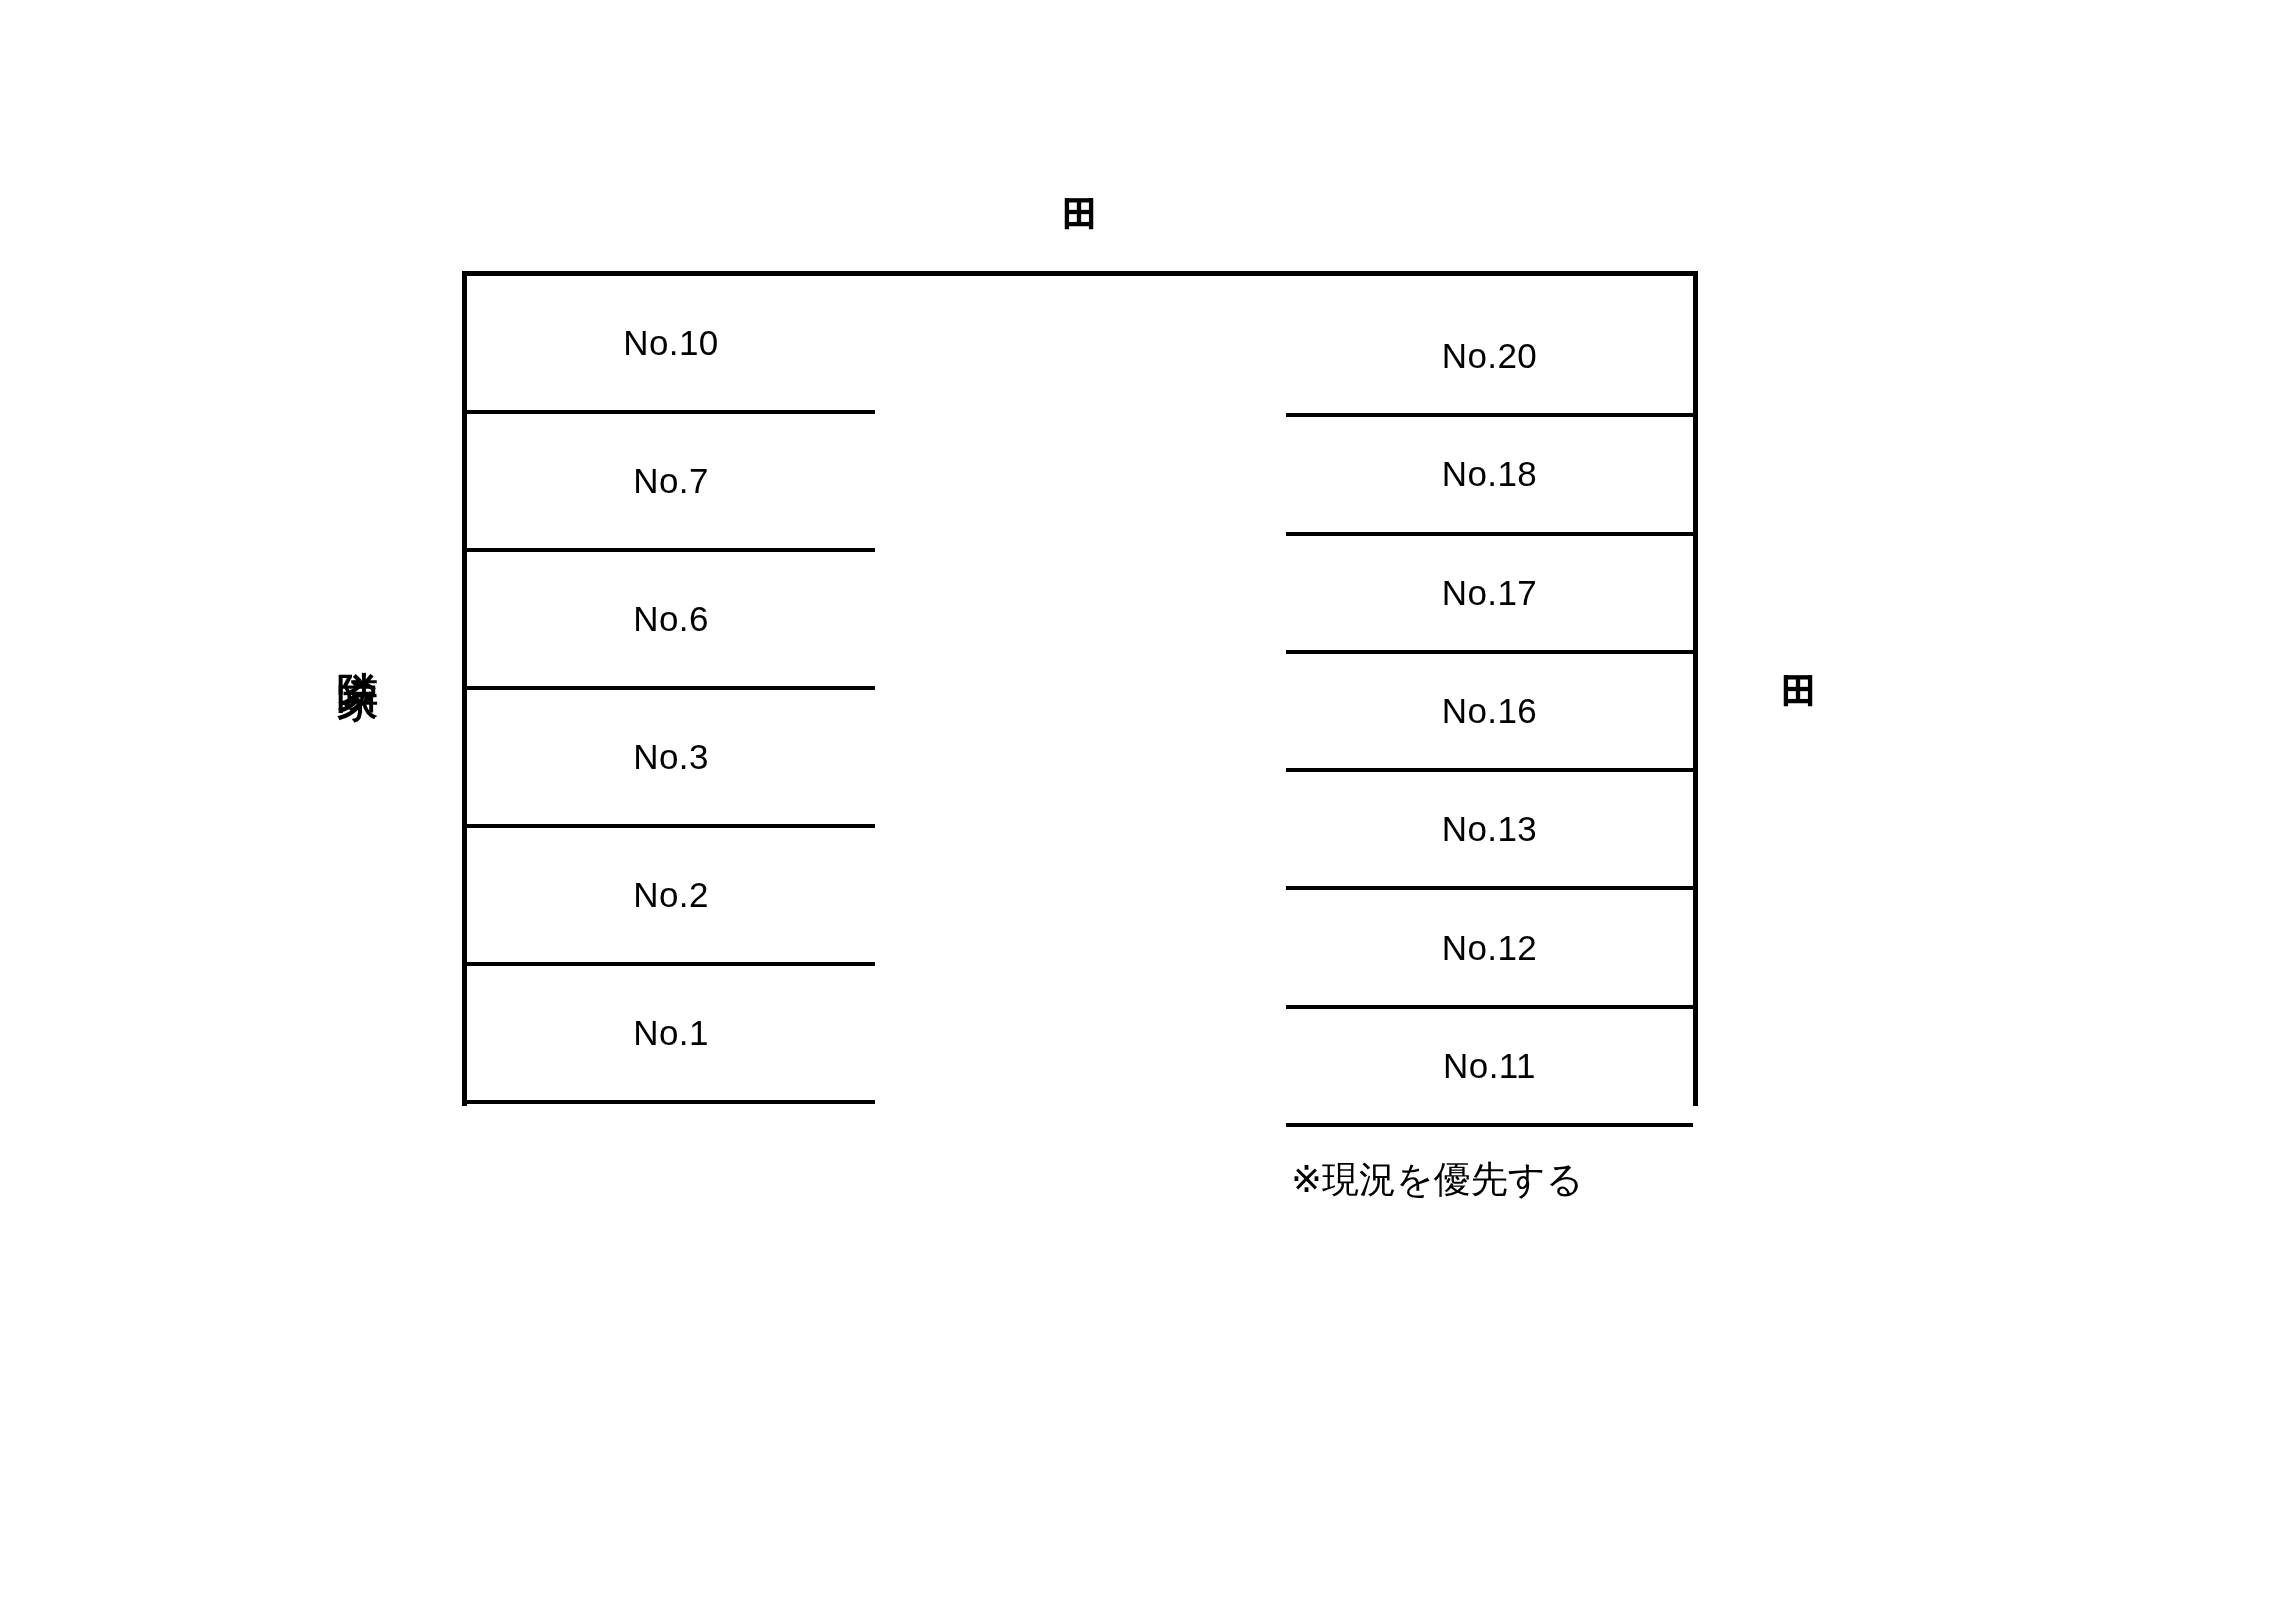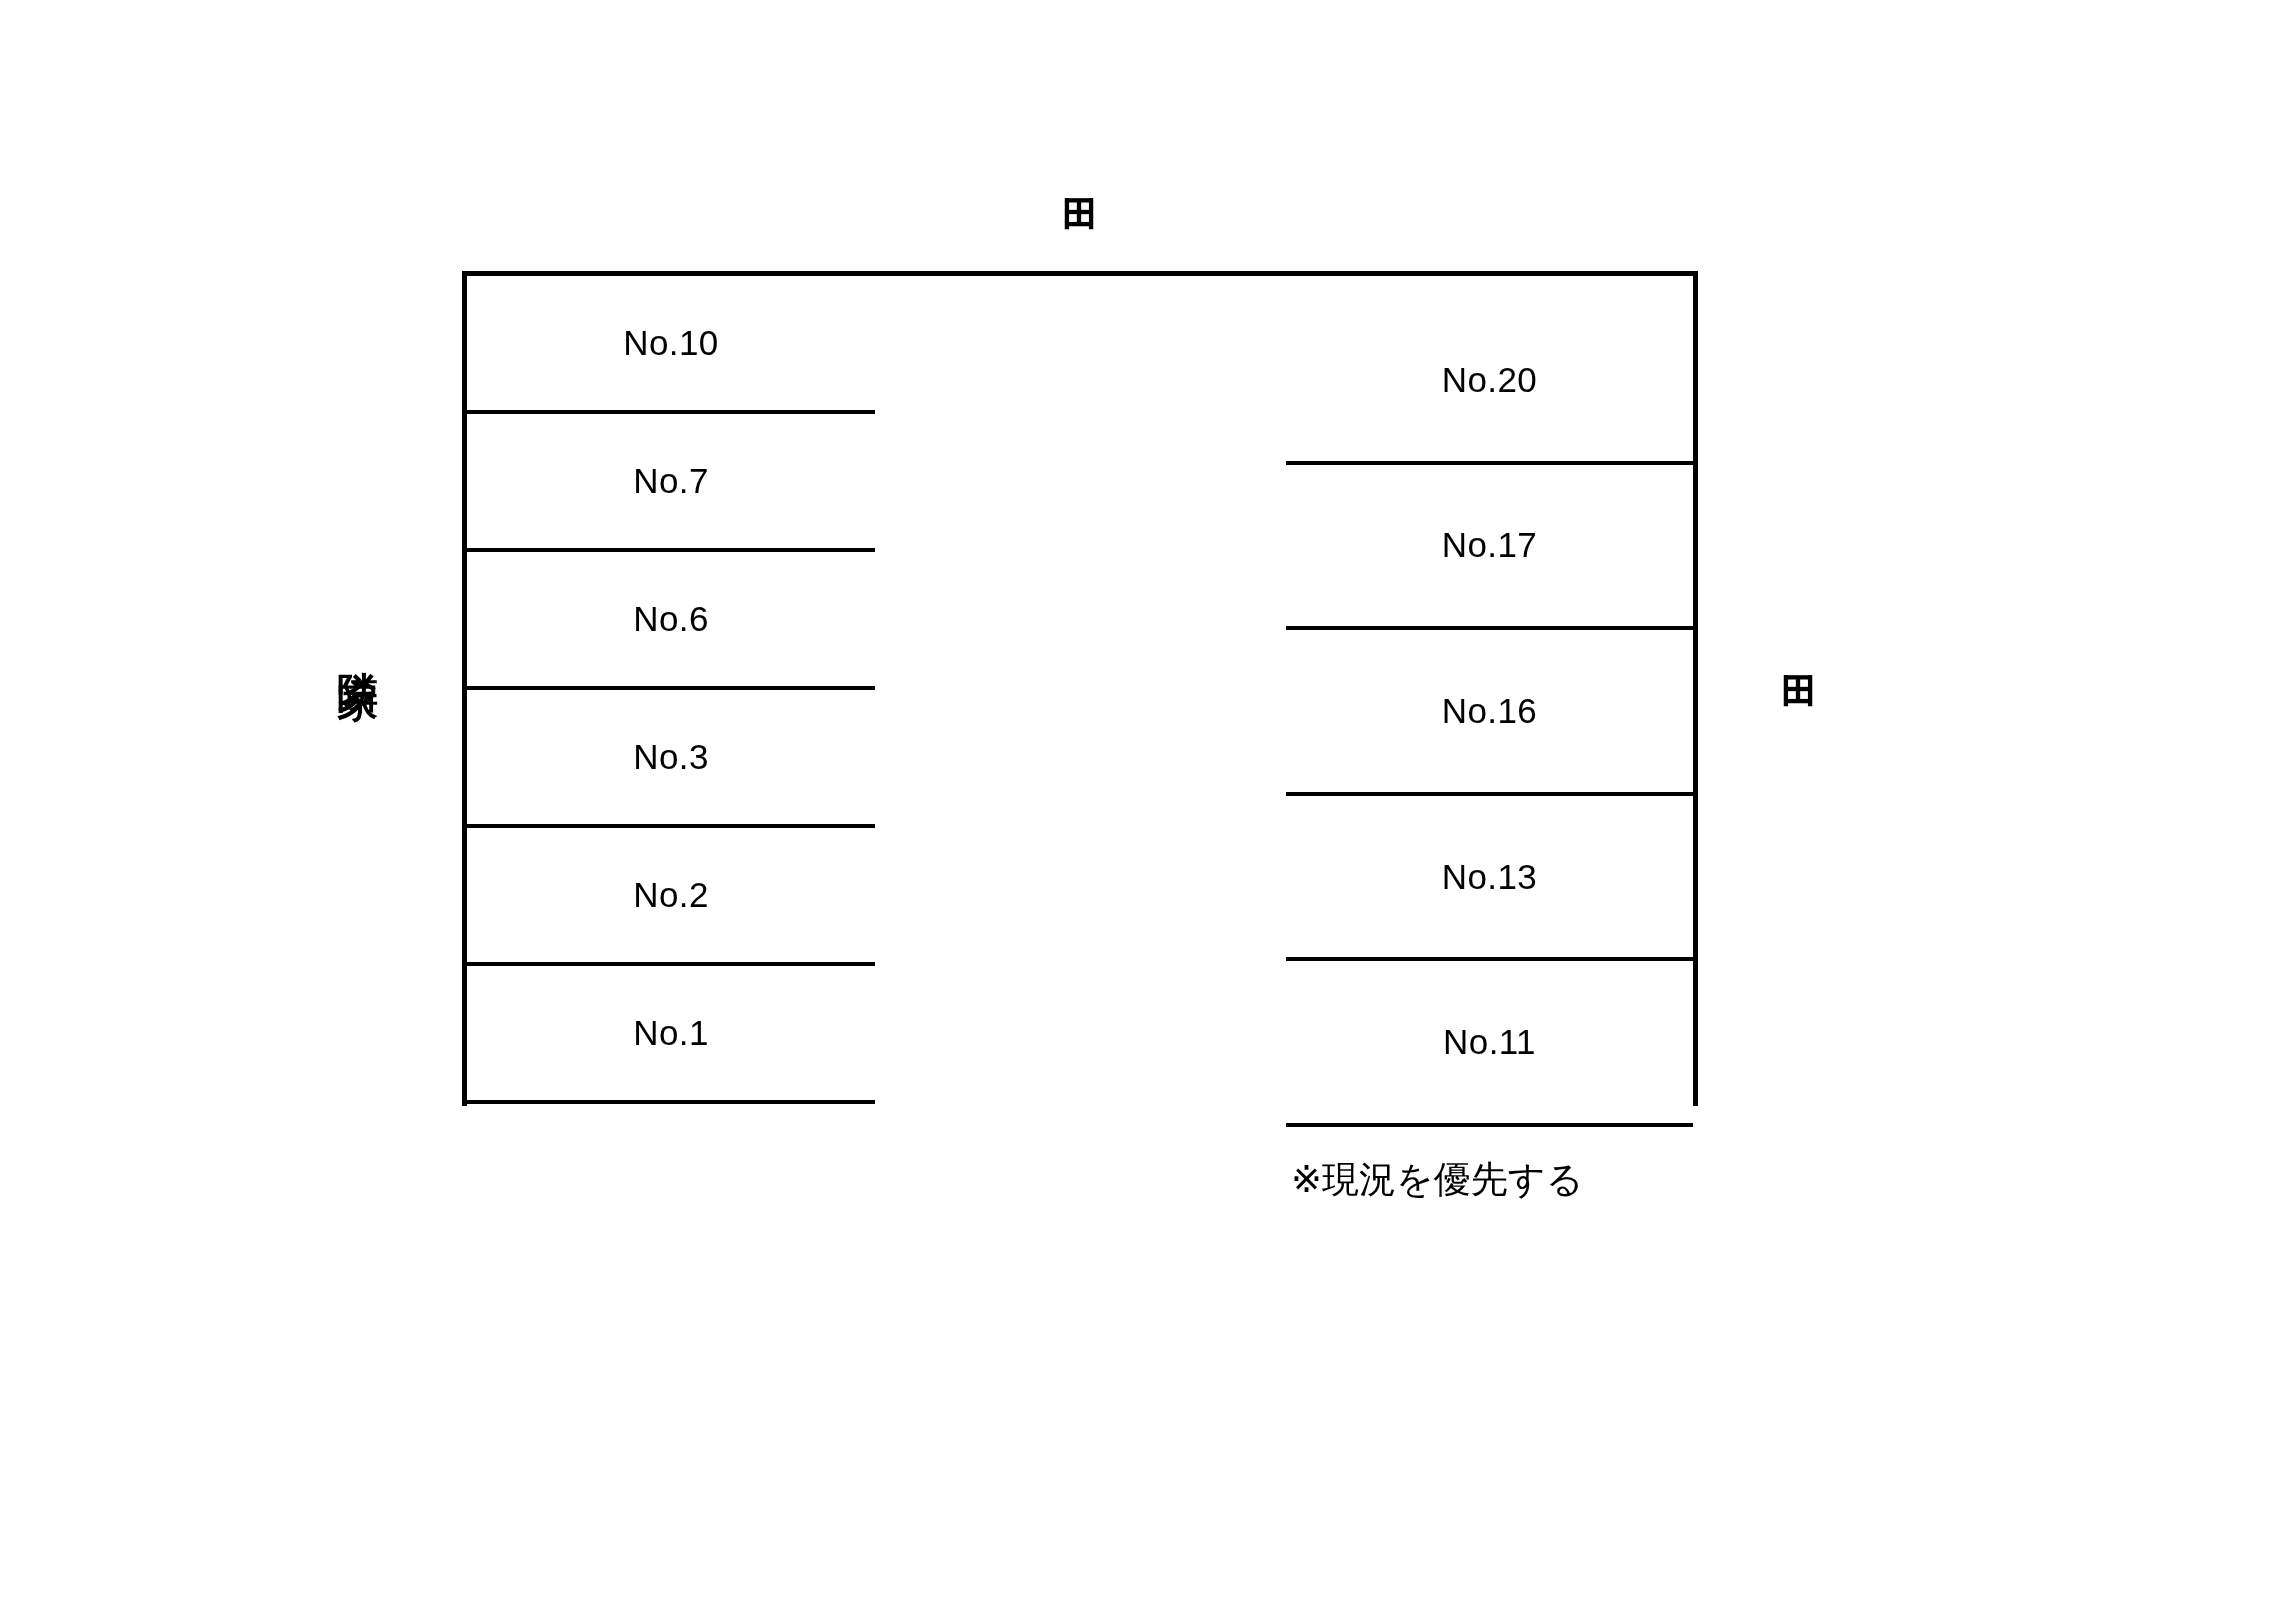--- a/index.html
+++ b/index.html
@@ -68,23 +68,25 @@
     <div class="cell">No.10</div>
     <div class="cell">No.7</div>
     <div class="cell">No.6</div>
     <div class="cell">No.3</div>
     <div class="cell">No.2</div>
     <div class="cell">No.1</div>
   </div>
 
   <div class="col col-right">
     <div class="cell">No.20</div>
+    <div class="cell">No.18</div>
     <div class="cell">No.17</div>
     <div class="cell">No.16</div>
     <div class="cell">No.13</div>
+    <div class="cell">No.12</div>
     <div class="cell">No.11</div>
   </div>
 
   <div class="neighbor">隣家</div>
 
   <svg class="kanji-svg kanji-right" width="38" height="38" viewBox="0 0 44 44" role="img" aria-label="田">
     <g stroke="#000" stroke-width="5" fill="none">
       <line x1="8" y1="6" x2="8" y2="42"></line>
       <line x1="36" y1="6" x2="36" y2="42"></line>
       <line x1="6" y1="8.5" x2="38" y2="8.5"></line>

